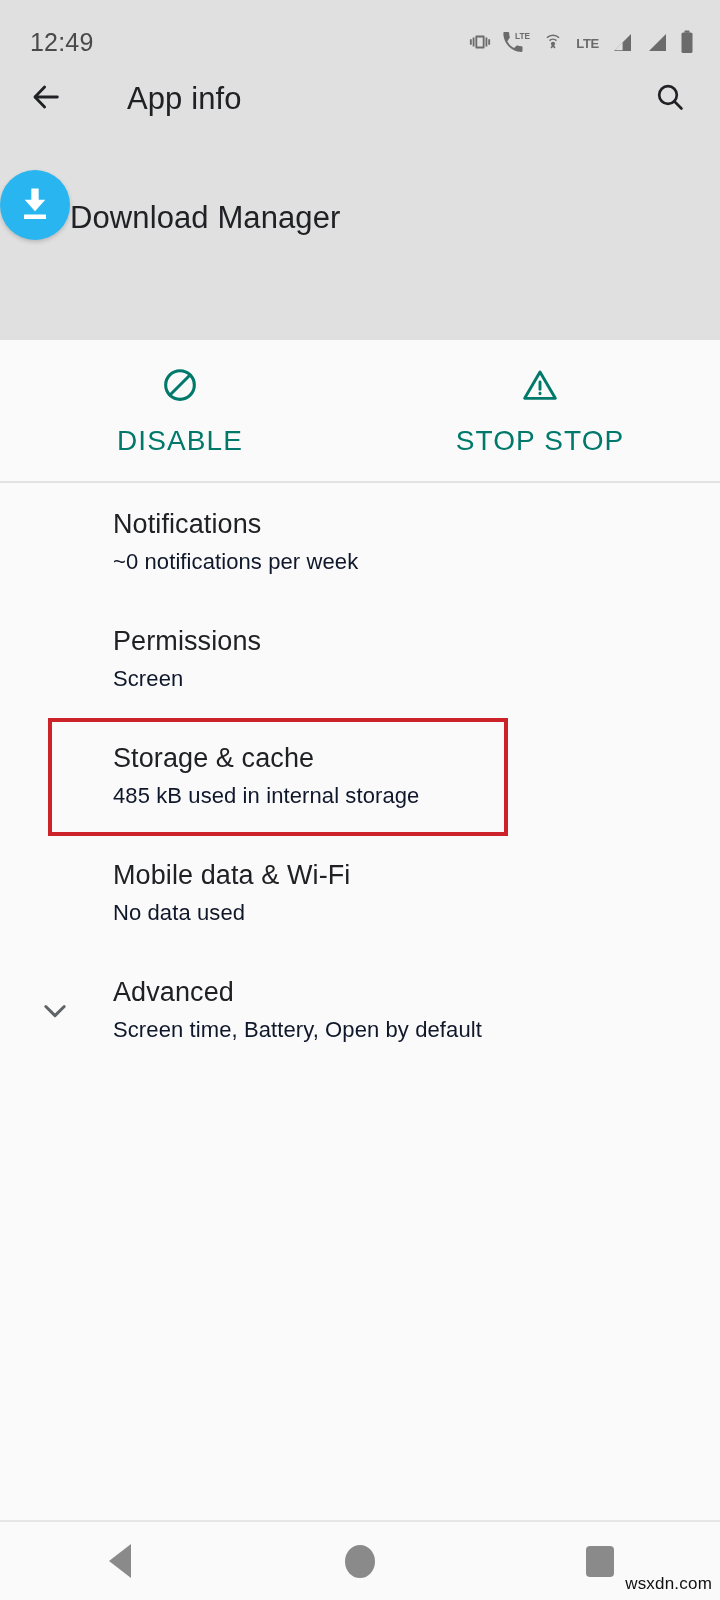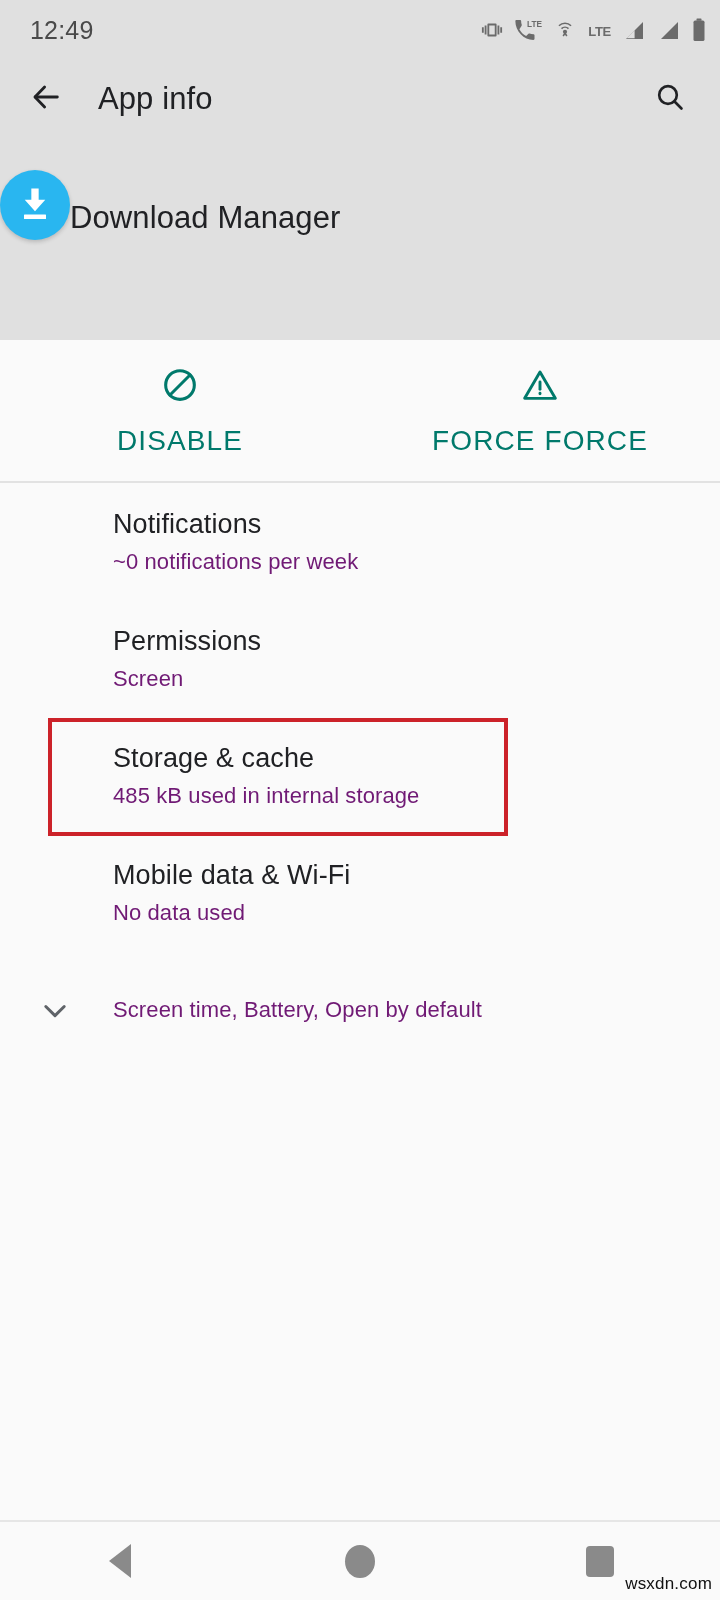--- a/index.html
+++ b/index.html
@@ -13,23 +13,23 @@
   #screen { position:relative; width:720px; height:1600px; background:#fafafa; }
 
   
   .header-block {
     position:absolute; left:0; top:0; width:720px; height:340px;
     background:#e0e0e0;
   }
 
   
   .status-bar {
-    position:absolute; left:0; top:0; width:720px; height:60px;
+    position:absolute; left:0; top:12px; width:720px; height:60px;
     display:flex; align-items:center; justify-content:space-between;
-    padding:0 14px 0 30px;
+    padding:0 26px 0 30px;
   }
   .status-clock {
     font-size:25px; color:#4a4a4a; letter-spacing:0.2px;
   }
   .status-icons { display:flex; align-items:center; gap:11px; }
   .status-icons svg { display:block; }
   .lte-text {
     font-size:13px; font-weight:bold; color:#6b6b6b;
     align-self:flex-start; margin-top:6px; letter-spacing:-0.3px;
   }
@@ -39,21 +39,21 @@
     position:absolute; left:0; top:62px; width:720px; height:74px;
     display:flex; align-items:center;
   }
   .icon-btn {
     width:56px; height:56px;
     display:flex; align-items:center; justify-content:center;
     cursor:pointer; flex:none;
   }
   .back-wrap { margin-left:18px; }
   .page-title {
-    font-size:31px; color:#202124; margin-left:24px; flex:1;
+    font-size:31px; color:#202124; margin-left:53px; flex:1;
     letter-spacing:0.1px;
   }
   .search-wrap { margin-right:22px; }
 
   
   .app-identity {
     position:absolute; left:0; top:170px; width:720px;
     display:flex; flex-direction:row; align-items:center;
   }
   .app-icon {
@@ -90,21 +90,21 @@
   .settings-list {
     position:absolute; left:0; top:483px; width:720px;
   }
   .list-item {
     position:relative; display:flex; align-items:center;
     padding:24px 28px 24px 113px; min-height:117px;
     cursor:pointer;
   }
   .item-texts { display:flex; flex-direction:column; gap:9px; }
   .item-title { font-size:27px; color:#202124; letter-spacing:0.1px; }
-  .item-sub { font-size:22px; color:#701a75; letter-spacing:0.1px; }
+  .item-sub { font-size:22px; color:#0f172a; letter-spacing:0.1px; }
   .chevron-slot {
     position:absolute; left:32px; top:50%; transform:translateY(-50%);
     width:46px; height:46px; display:flex; align-items:center; justify-content:center;
   }
 
   
   .highlight-box {
     position:absolute; left:48px; top:718px;
     width:460px; height:118px;
     border:4px solid #cc2229;
@@ -245,21 +245,21 @@
     </div>
 
     <div class="action-btn">
       <span>
         <svg width="40" height="40" viewBox="0 0 24 24" fill="none" stroke="#00796b" stroke-width="1.75" stroke-linejoin="round" stroke-linecap="round">
           <path d="M12 4.2L21.2 20H2.8L12 4.2z"></path>
           <line x1="12" y1="10.2" x2="12" y2="14.6"></line>
           <line x1="12" y1="16.9" x2="12" y2="17.2"></line>
         </svg>
       </span>
-      <span class="action-label">FORCE FORCE</span>
+      <span class="action-label">STOP STOP</span>
     </div>
 
   </div>
 
   <div class="divider"></div>
 
   <div class="settings-list">
 
     <div class="list-item">
       <div class="item-texts">
@@ -289,20 +289,21 @@
       </div>
     </div>
 
     <div class="list-item">
       <span class="chevron-slot">
         <svg width="34" height="34" viewBox="0 0 24 24" fill="none" stroke="#5f6368" stroke-width="2.1" stroke-linecap="round" stroke-linejoin="round">
           <polyline points="5.5,9.5 12,16 18.5,9.5"></polyline>
         </svg>
       </span>
       <div class="item-texts">
+        <span class="item-title">Advanced</span>
         <span class="item-sub">Screen time, Battery, Open by default</span>
       </div>
     </div>
 
   </div>
 
   <div class="highlight-box"></div>
 
   <div class="nav-divider"></div>
   <div class="nav-bar">

